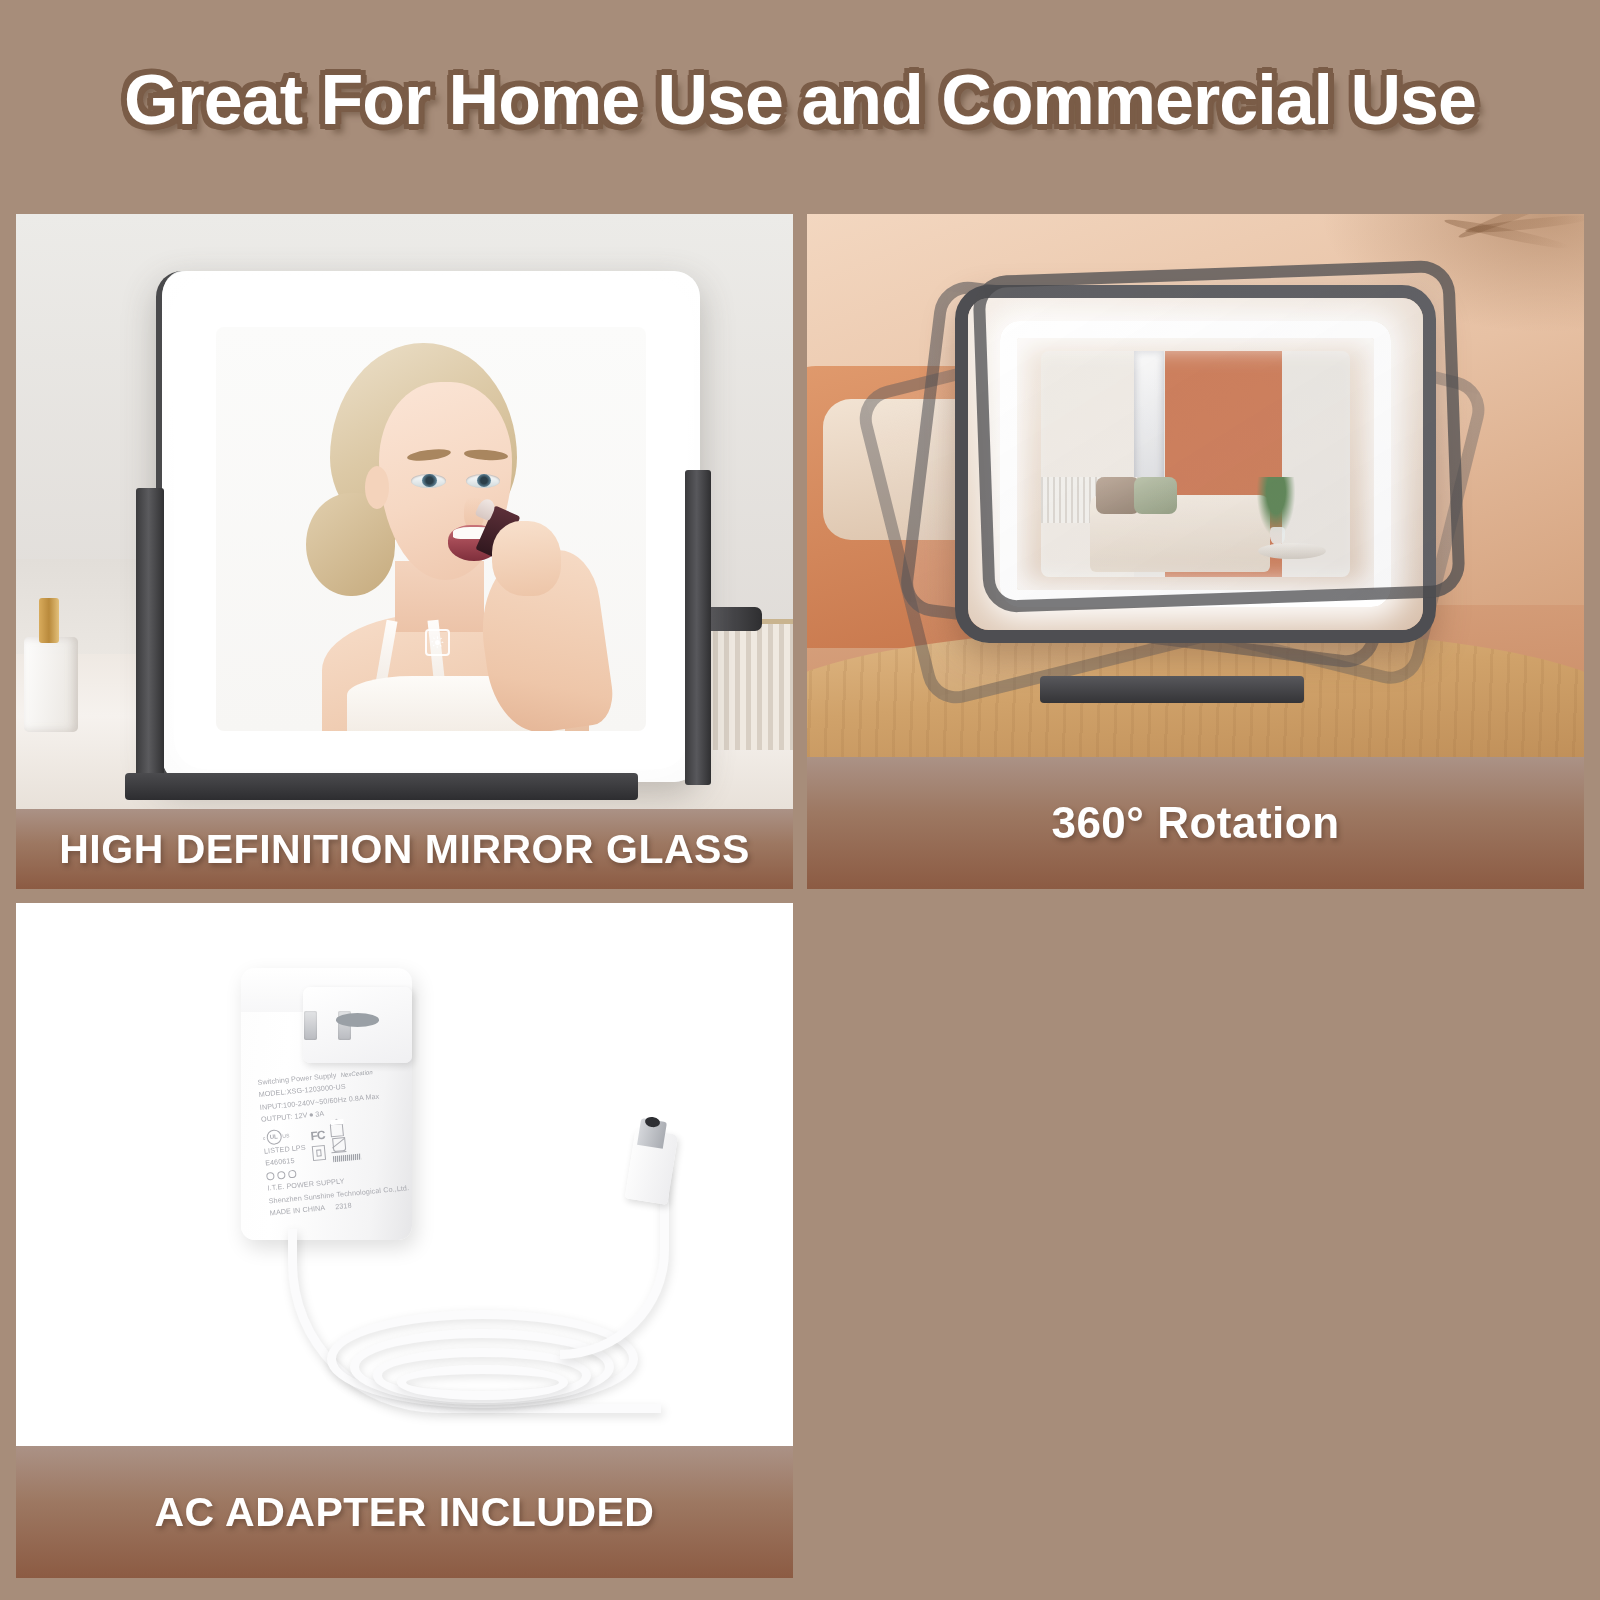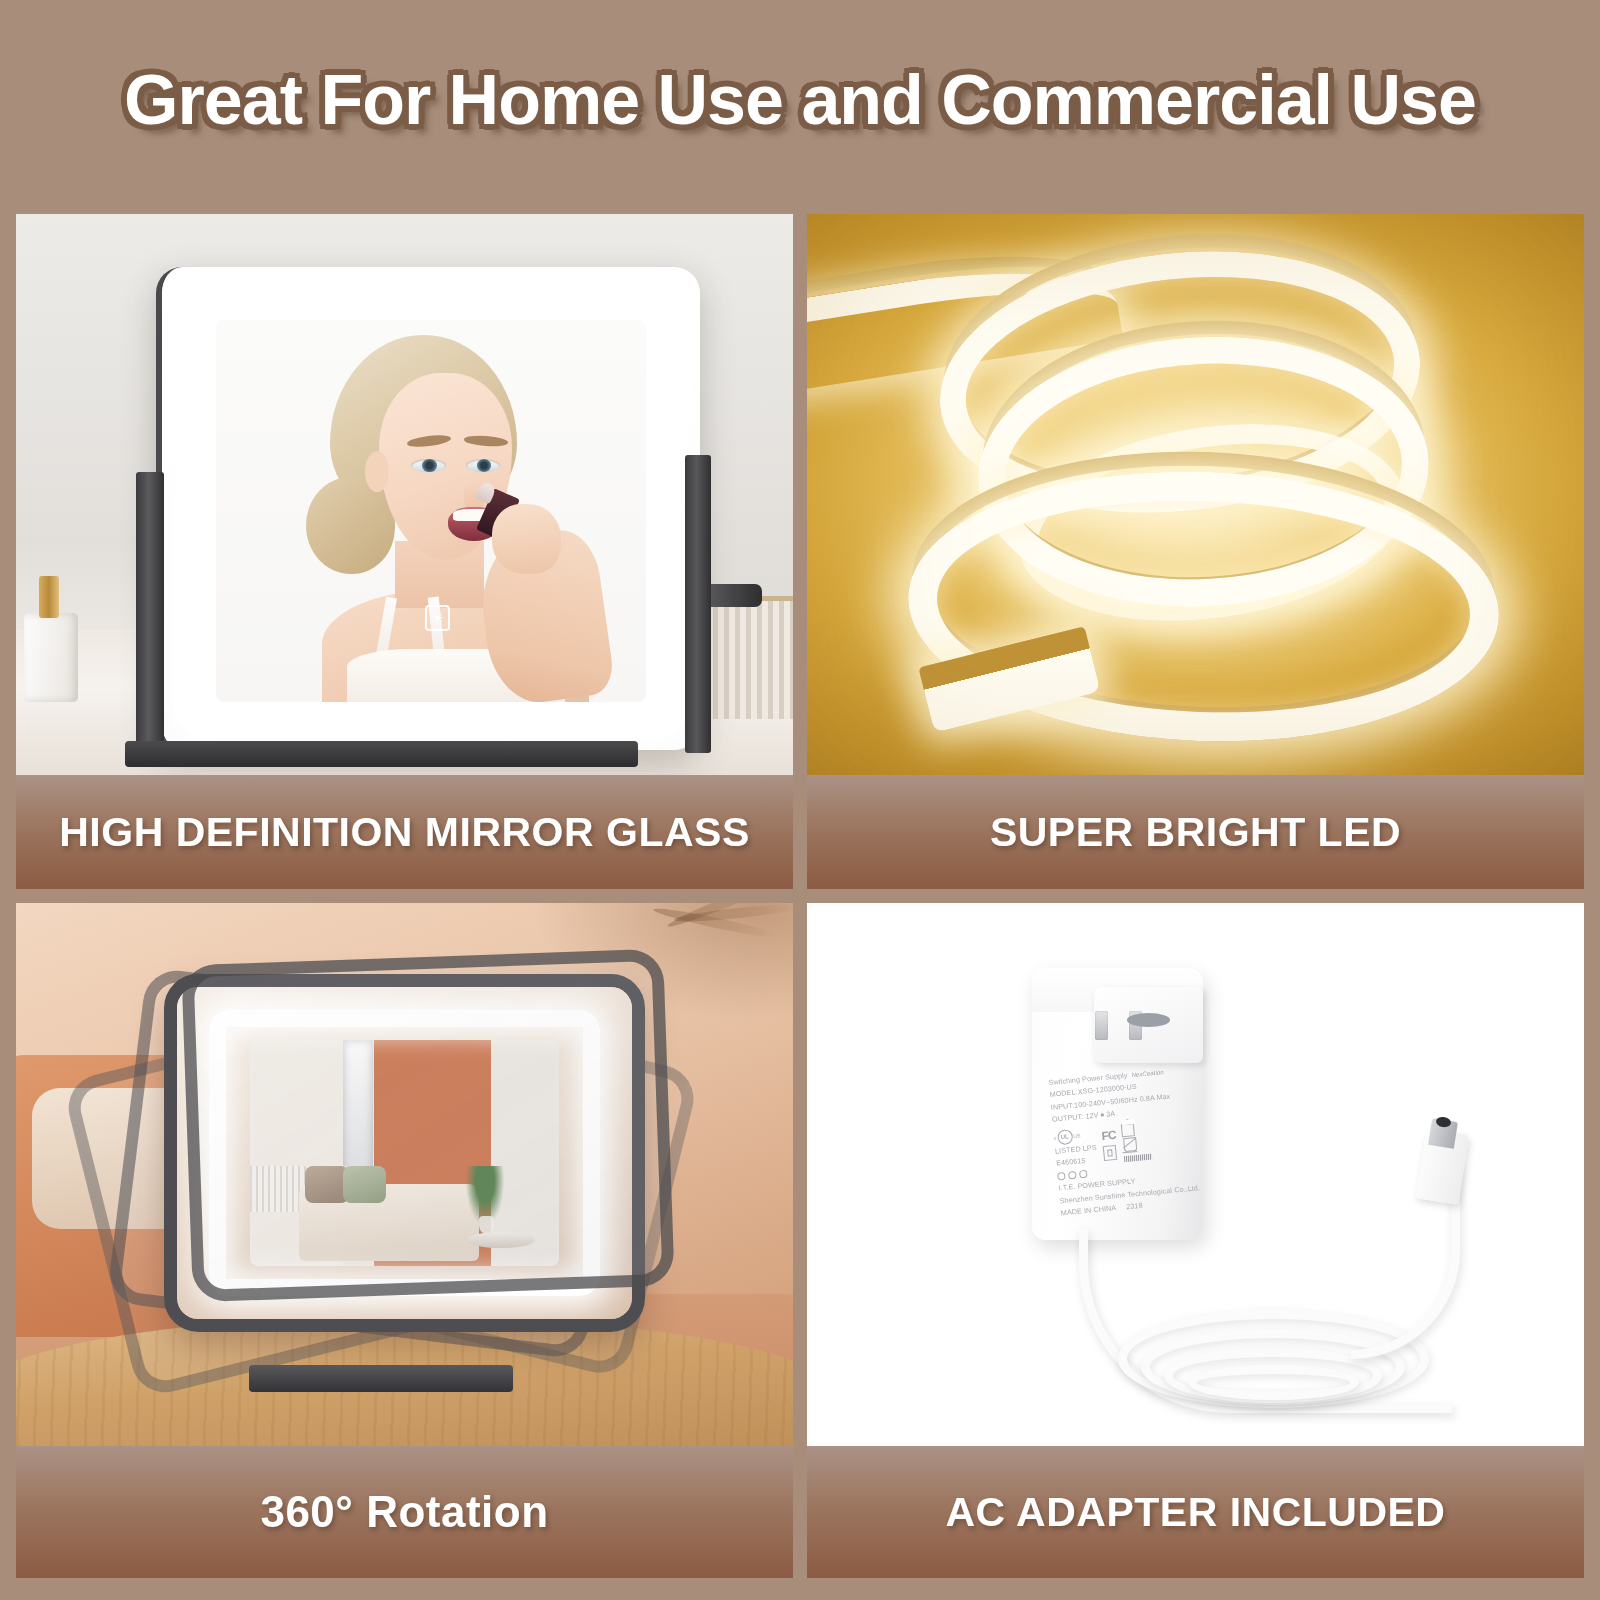--- a/index.html
+++ b/index.html
@@ -29,21 +29,21 @@
     position:absolute; left:16px; top:214px;
     width:1568px; height:1364px;
     display:grid;
     grid-template-columns:1fr 1fr;
     grid-template-rows:1fr 1fr;
     column-gap:14px; row-gap:14px;
   }
   .cell{ position:relative; overflow:hidden; display:flex; flex-direction:column; }
   .photo{ position:relative; flex:1 1 auto; overflow:hidden; }
   .caption{
-    flex:0 0 auto; height:114px;
+    flex:0 0 auto; height:80px;
     background:linear-gradient(180deg,#ab9286 0%,#9d7862 42%,#8c5b43 100%);
     display:flex; align-items:center; justify-content:center;
   }
   .cell.r2 .caption{ height:132px; }
   .caption-text{
     color:#fff; font-weight:bold; font-size:41px; letter-spacing:.5px;
     text-shadow:2px 3px 5px rgba(70,45,30,.45); white-space:nowrap;
   }
   .caption-text.mixed{ font-size:44px; }
 
@@ -413,41 +413,20 @@
           </div>
         </div>
         <div class="base"></div>
       </div>
     </div>
     <div class="caption">
       <span class="caption-text">HIGH DEFINITION MIRROR GLASS</span>
     </div>
   </div>
 
-  <div class="cell r1">
-    <div class="photo">
-      <div class="sceneB">
-        <div class="bglow"></div>
-        <div class="tailb"></div>
-        <div class="tail"></div>
-        <div class="coil ring1b"></div>
-        <div class="coil ring1"></div>
-        <div class="coil ring4"></div>
-        <div class="coil ring2b"></div>
-        <div class="coil ring2"></div>
-        <div class="coil ring3b"></div>
-        <div class="coil ring3"></div>
-        <div class="freeend"></div>
-        <div class="capB"></div>
-      </div>
-    </div>
-    <div class="caption">
-      <span class="caption-text">SUPER BRIGHT LED</span>
-    </div>
-  </div>
 
   <div class="cell r2">
     <div class="photo">
       <div class="sceneC">
         <div class="roomwall"></div>
         <div class="couch"></div>
         <div class="cushion"></div>
         <div class="palm">
             <i></i>
             <i></i>

